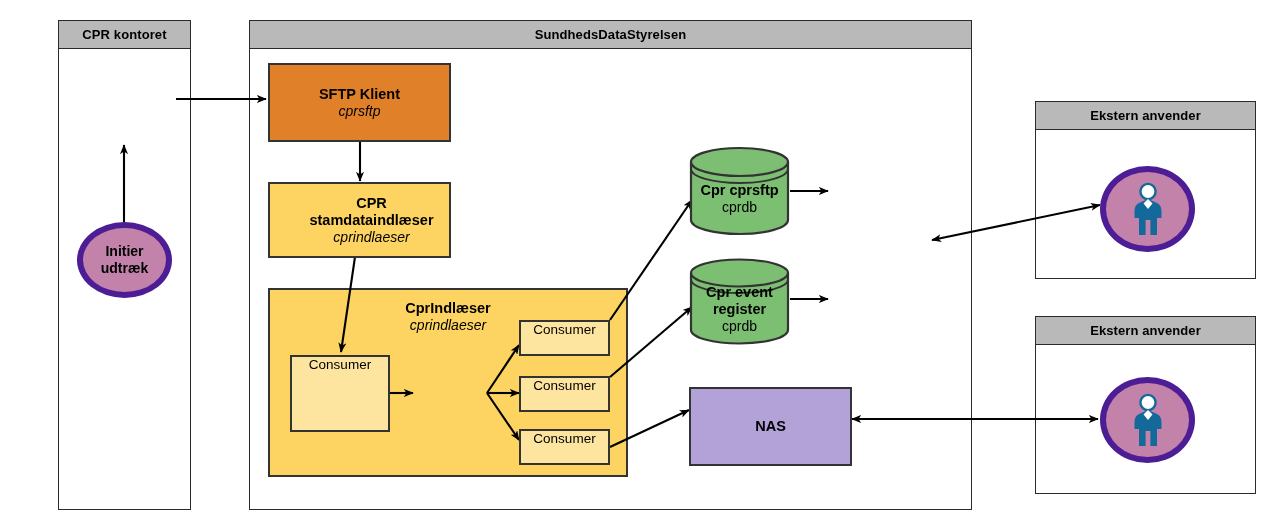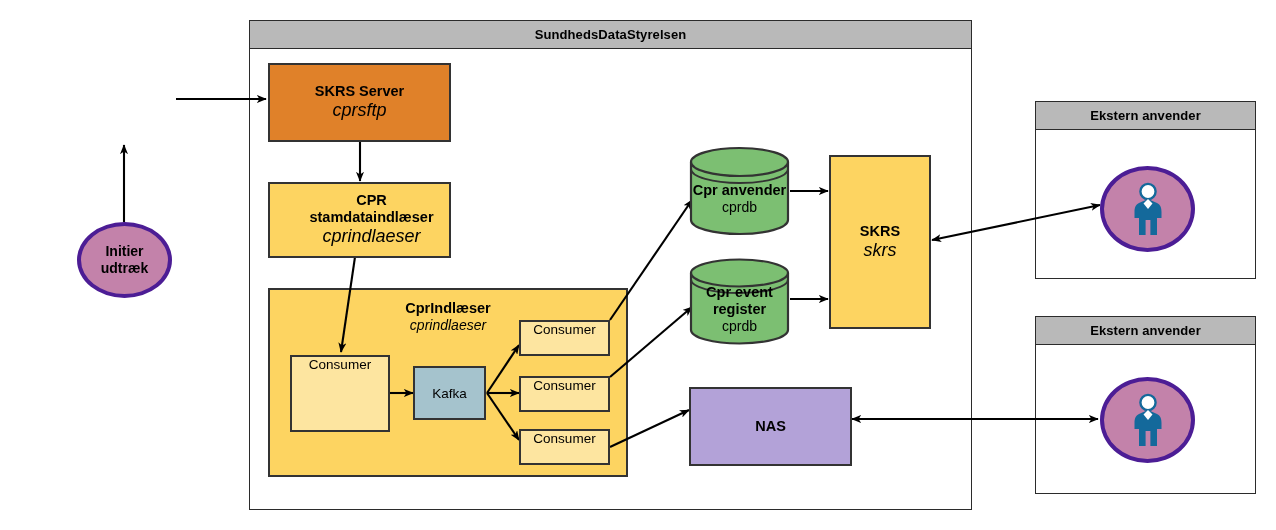--- a/index.html
+++ b/index.html
@@ -64,21 +64,21 @@
   .box {
     border: 2px solid #333333;
     z-index: 6;
   }
   .box .title {
     font-weight: bold;
     font-size: 14.5px;
   }
   .box .sub {
     font-style: italic;
-    font-size: 18px;
+    font-size: 14px;
   }
   .orange  { background: #e08129; }
   .yellow  { background: #fdd461; }
   .purple  { background: #b3a2d8; }
 
   .group-box {
     position: absolute;
     box-sizing: border-box;
     background: #fdd461;
     border: 2px solid #333333;
@@ -117,21 +117,21 @@
     font-size: 13.5px;
     color: #000;
     z-index: 6;
   }
   
   .circle {
     position: absolute;
     box-sizing: border-box;
     border-radius: 50%;
     background: #c382aa;
-    border: 4px solid #4c1d95;
+    border: 6px solid #4c1d95;
     display: flex;
     flex-direction: column;
     align-items: center;
     justify-content: center;
     text-align: left;
     font-weight: bold;
     font-size: 14px;
     color: #000;
     z-index: 6;
     line-height: 1.2;
@@ -150,20 +150,23 @@
   }
   .cyl-text .title { font-weight: bold; font-size: 14.5px; }
   .cyl-text .sub   { font-size: 14px; }
   .actor-svg { display: block; }
 </style>
 </head>
 <body>
 
 <div id="canvas">
 
+  <div class="panel" style="left:58px; top:20px; width:133px; height:490px;">
+    <div class="panel-title">CPR kontoret</div>
+  </div>
 
   <div class="panel" style="left:249px; top:20px; width:723px; height:490px;">
     <div class="panel-title">SundhedsDataStyrelsen</div>
   </div>
 
   <div class="panel" style="left:1035px; top:101px; width:221px; height:178px;">
     <div class="panel-title">Ekstern anvender</div>
   </div>
 
   <div class="panel" style="left:1035px; top:316px; width:221px; height:178px;">
@@ -209,83 +212,76 @@
     <path d="M852,419 L1098,419" stroke="#000" stroke-width="2.1" fill="none" marker-end="url(#ah)" marker-start="url(#ah-start)"></path>
   </svg>
 
 
   <div class="circle" style="left:77px; top:222px; width:95px; height:76px;">
     <div>Initier</div>
     <div>udtræk</div>
   </div>
 
   <div class="node box orange" style="left:268px; top:63px; width:183px; height:79px;">
-    <div class="title">SKRS Server</div>
+    <div class="title">SFTP Klient</div>
     <div class="sub">cprsftp</div>
   </div>
 
   <div class="node box yellow" style="left:268px; top:182px; width:183px; height:76px;padding-left:24px;">
     <div class="title">CPR stamdataindlæser</div>
     <div class="sub">cprindlaeser</div>
   </div>
 
   <div class="group-box" style="left:268px; top:288px; width:360px; height:189px;">
     <div class="group-label">
       <div class="title">CprIndlæser</div>
       <div class="sub">cprindlaeser</div>
     </div>
   </div>
 
   <div class="small-box" style="left:290px; top:355px; width:100px; height:77px;">
     <span>Consumer</span>
   </div>
 
-  <div class="kafka-box" style="left:413px; top:366px; width:73px; height:54px;">
-    <span>Kafka</span>
-  </div>
 
   <div class="small-box" style="left:519px; top:320px; width:91px; height:36px;">
     <span>Consumer</span>
   </div>
   <div class="small-box" style="left:519px; top:376px; width:91px; height:36px;">
     <span>Consumer</span>
   </div>
   <div class="small-box" style="left:519px; top:429px; width:91px; height:36px;">
     <span>Consumer</span>
   </div>
 
   <div class="cylinder" style="left:689px; top:146px; width:101px; height:90px;">
     <svg width="101" height="90" viewBox="0 0 101 90">
       <path d="M2,16 L2,74 A48.5,14 0 0 0 99,74 L99,16 Z" fill="#7cbf72" stroke="#333" stroke-width="2.2" stroke-linejoin="round"></path>
       <ellipse cx="50.5" cy="16" rx="48.5" ry="14" fill="#7cbf72" stroke="#333" stroke-width="2.2"></ellipse>
       <path d="M2,23 A48.5,14 0 0 0 99,23" fill="none" stroke="#333" stroke-width="1.8"></path>
     </svg>
     <div class="cyl-text" style="top:36px;">
-      <div class="title">Cpr anvender</div>
+      <div class="title">Cpr cprsftp</div>
       <div class="sub">cprdb</div>
     </div>
   </div>
 
   <div class="cylinder" style="left:689px; top:258px; width:101px; height:88px;">
     <svg width="101" height="88" viewBox="0 0 101 88">
       <path d="M2,15 L2,72 A48.5,13.5 0 0 0 99,72 L99,15 Z" fill="#7cbf72" stroke="#333" stroke-width="2.2" stroke-linejoin="round"></path>
       <ellipse cx="50.5" cy="15" rx="48.5" ry="13.5" fill="#7cbf72" stroke="#333" stroke-width="2.2"></ellipse>
       <path d="M2,21.5 A48.5,13.5 0 0 0 99,21.5" fill="none" stroke="#333" stroke-width="1.8"></path>
     </svg>
     <div class="cyl-text" style="top:26px;">
       <div class="title">Cpr event</div>
       <div class="title">register</div>
       <div class="sub">cprdb</div>
     </div>
   </div>
 
-  <div class="node box yellow" style="left:829px; top:155px; width:102px; height:174px;">
-    <div class="title">SKRS</div>
-    <div class="sub">skrs</div>
-  </div>
 
   <div class="node box purple" style="left:689px; top:387px; width:163px; height:79px;">
     <div class="title">NAS</div>
   </div>
 
   <div class="circle" style="left:1100px; top:166px; width:95px; height:86px;">
     <svg class="actor-svg" width="42" height="54" viewBox="0 0 42 54">
       <circle cx="21" cy="9.5" r="7.6" fill="#ffffff" stroke="#14699b" stroke-width="2.4"></circle>
       <path d="M21,17 L12,21 C8.5,22.5 7.5,26 7.5,30 L7.5,36 L12,36 L12,30
                L12,53 L18.6,53 L18.6,38 L23.4,38 L23.4,53 L30,53 L30,30

